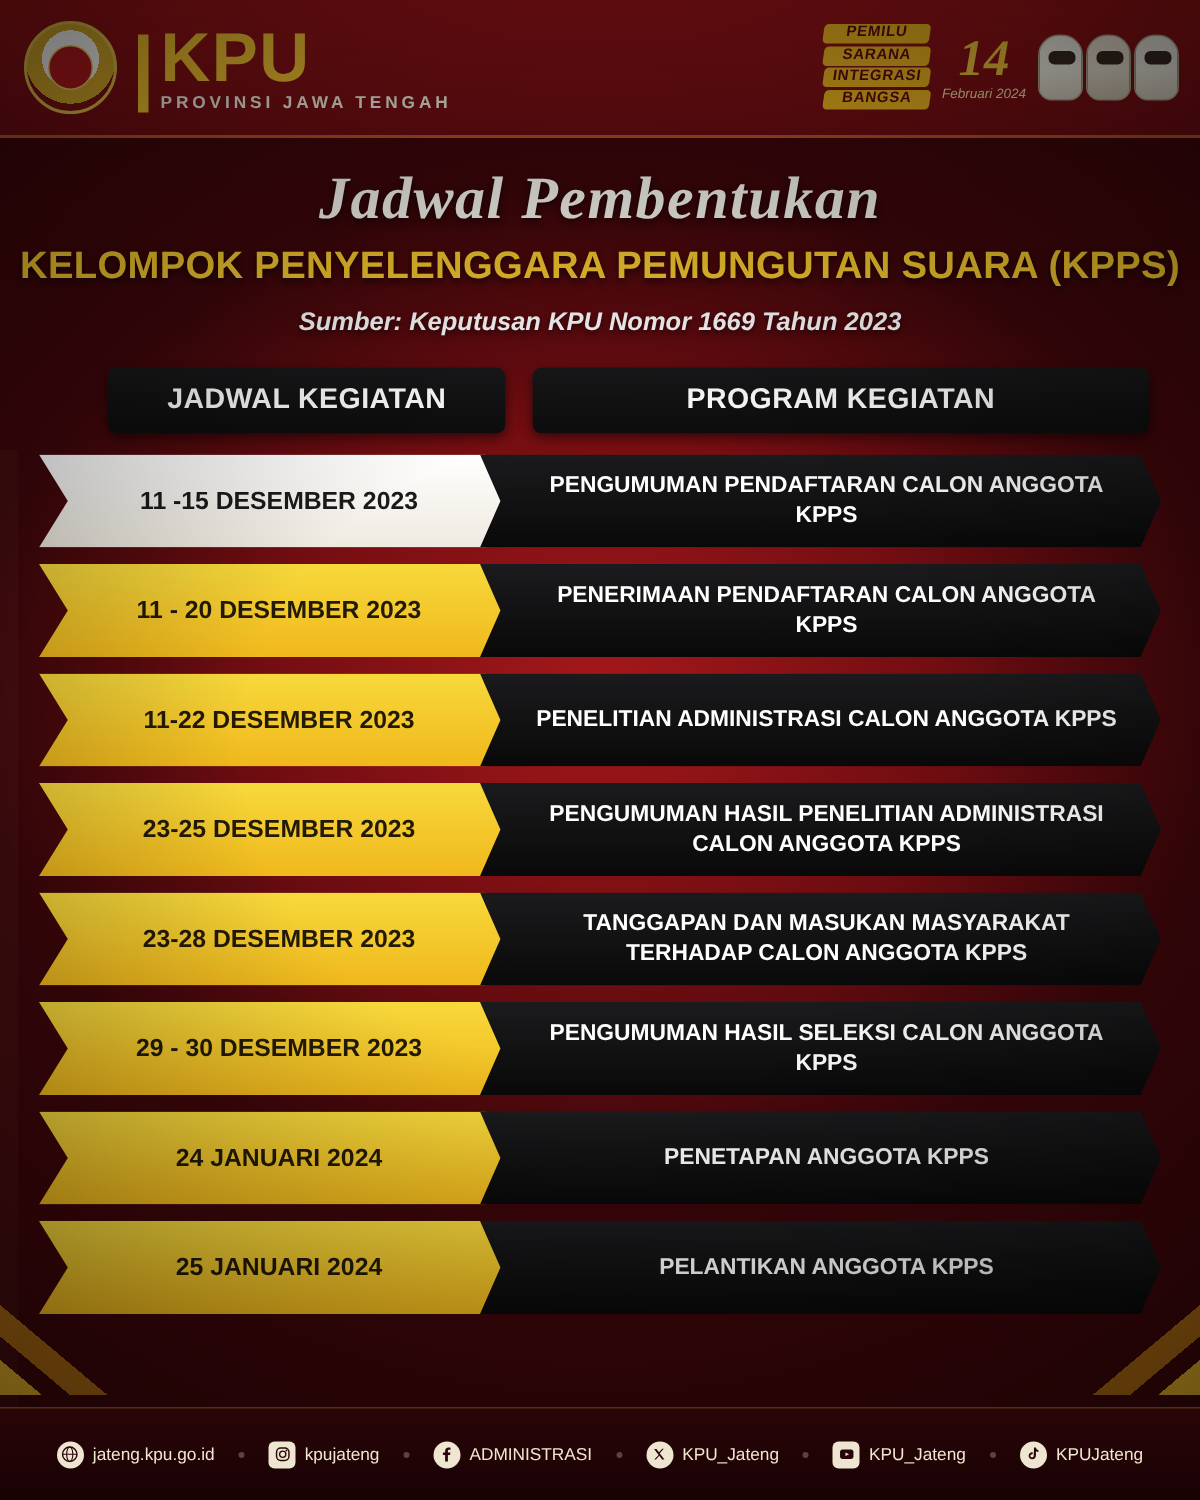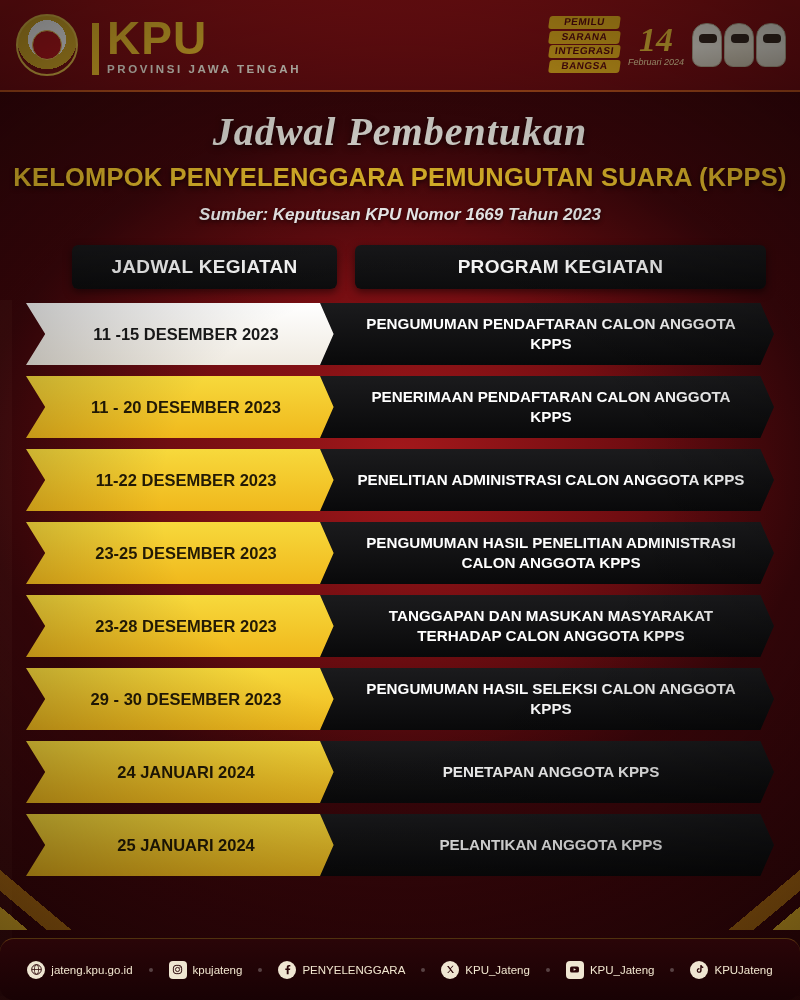--- a/index.html
+++ b/index.html
@@ -164,21 +164,20 @@
     box-shadow: 0 3px 7px rgba(0,0,0,.45);
   }
 
   
   .footer {
     position:absolute; left:0; right:0; bottom:0; height: 62px;
     background: linear-gradient(180deg,#2a0508 0%, #180204 100%);
     border-top: 1px solid rgba(246,197,43,.25);
     display:flex; align-items:center; justify-content:center; gap: 16px;
     padding: 12px 14px;
-    border-radius: 14px;
   }
   .fitem { display:flex; align-items:center; gap:6px; color:#f1e6cf; font-size:11.5px; }
   .ficon {
     width:18px;height:18px;border-radius:50%;
     background:#efe6d2; color:#2a0508; font-size:10px; font-weight:800;
     display:flex;align-items:center;justify-content:center;
     flex:0 0 auto;
   }
   .ficon.sq { border-radius:4px; }
   .ficon svg { width:11px; height:11px; display:block; }
@@ -294,21 +293,21 @@
       </span>
       <span>kpujateng</span>
     </div>
     <span class="fdot"></span>
     <div class="fitem">
       <span class="ficon">
         <svg viewBox="0 0 16 16">
             <path d="M9.6 15V8.8h2.1l.3-2.4H9.6V4.9c0-.7.2-1.2 1.2-1.2h1.3V1.6C11.8 1.5 11 1.4 10.1 1.4c-1.9 0-3.2 1.2-3.2 3.3v1.7H4.8v2.4h2.1V15z" fill="#2a0508"></path>
           </svg>
       </span>
-      <span>PENYELENGGARA</span>
+      <span>ADMINISTRASI</span>
     </div>
     <span class="fdot"></span>
     <div class="fitem">
       <span class="ficon">
         <svg viewBox="0 0 16 16">
             <path d="M3 3l4.4 5.7L3.2 13h1.5l3.4-3.6L10.8 13H13L8.4 7l4-4.4h-1.5L7.7 6 5.3 3z" fill="#2a0508"></path>
           </svg>
       </span>
       <span>KPU_Jateng</span>
     </div>

